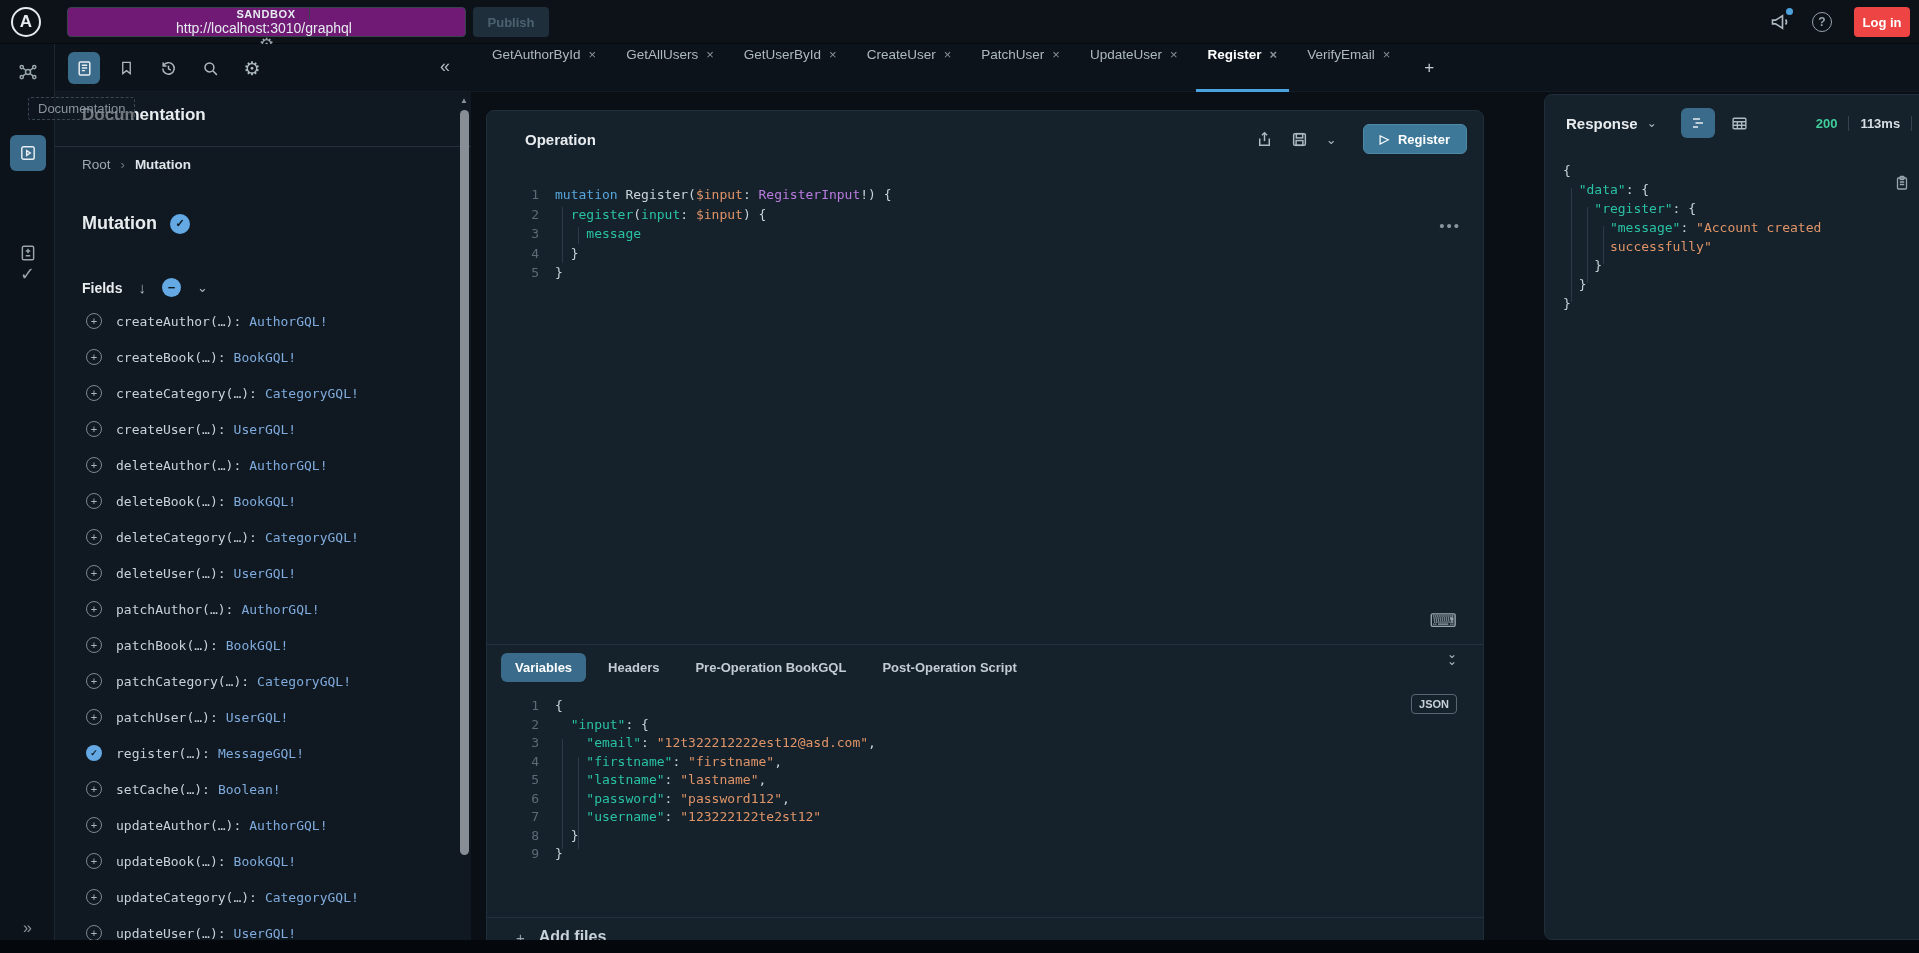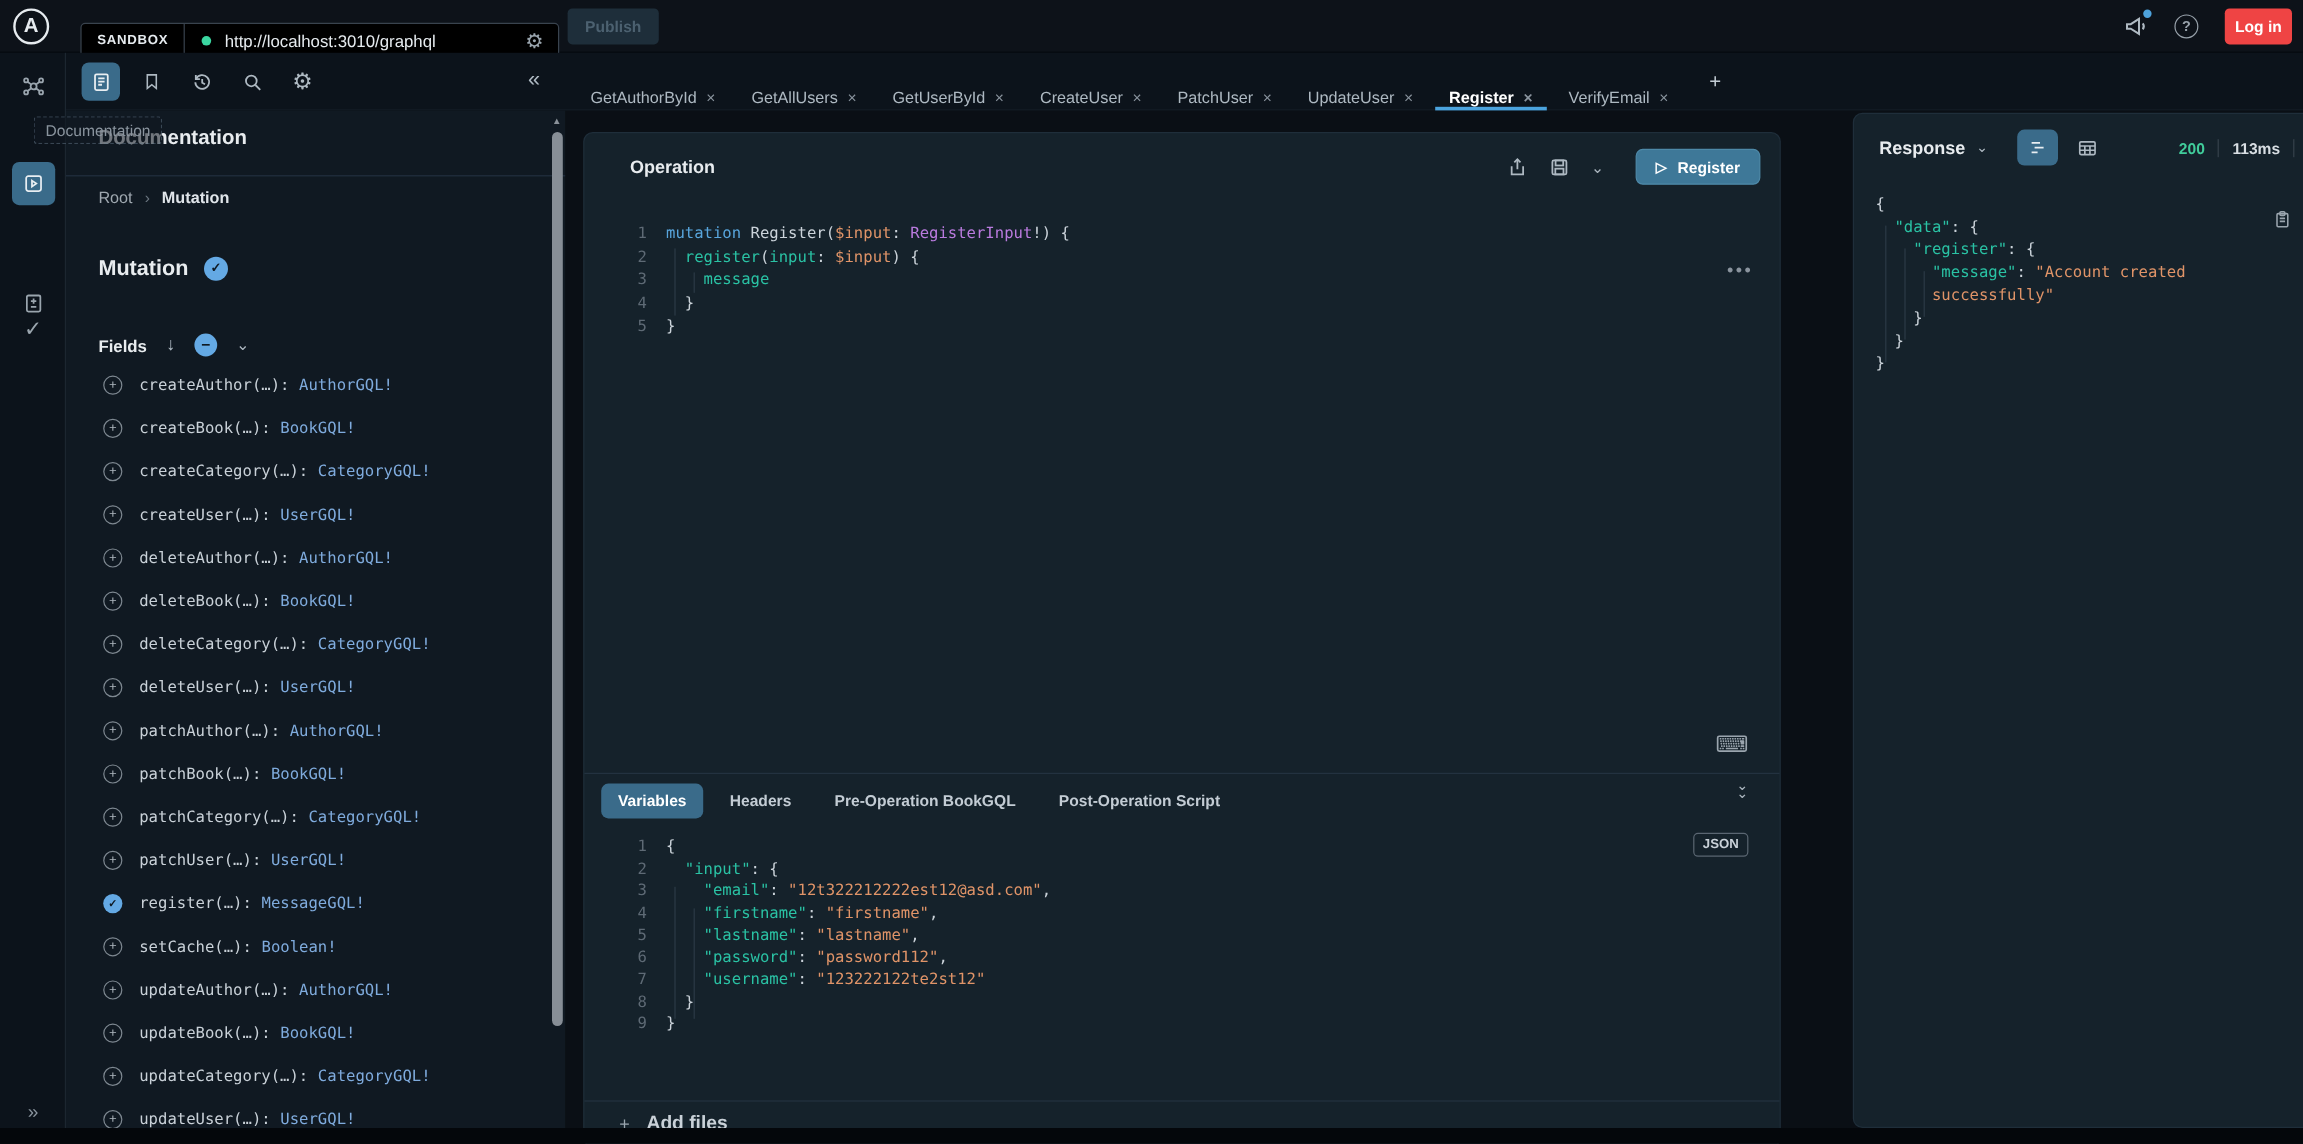--- a/index.html
+++ b/index.html
@@ -7,22 +7,22 @@
     font-family:"Liberation Sans", sans-serif; color:#D8DEE3; }
   .icon { display:inline-flex; align-items:center; justify-content:center; }
   svg { display:block; }
 
   
   #topbar { position:absolute; left:0; top:0; width:1919px; height:44px;
     background:#0D1219; border-bottom:1px solid #060A0E; }
   .logo { position:absolute; left:11px; top:7px; width:30px; height:30px; border:2px solid #E6EBEF;
     border-radius:50%; display:flex; align-items:center; justify-content:center;
     font-weight:bold; font-size:17px; color:#E6EBEF; }
-  .urlgroup { position:absolute; left:67px; top:19px; width:399px; height:30px;
-    border:1px solid #39434E; border-radius:4px; background:#000000; display:flex; align-items:center; }
+  .urlgroup { position:absolute; left:67px; top:7px; width:399px; height:30px;
+    border:1px solid #39434E; border-radius:4px; background:#701a75; display:flex; align-items:center;flex-direction:column; }
   .sandbox { font-size:11px; font-weight:bold; letter-spacing:0.6px; color:#E6EBEF;
     padding:0 13px; height:100%; display:flex; align-items:center; border-right:1px solid #39434E; }
   .statusdot { width:8px; height:8px; border-radius:50%; background:#3BD6A0; margin:0 11px 0 14px; }
   .url { background:transparent; border:none; outline:none; color:#E6EBEF; font-size:14px;
     font-family:"Liberation Sans", sans-serif; flex:1; }
   .gearglyph { color:#9AA5AE; font-size:17px; line-height:1; }
   .urlgroup .gearglyph { margin:0 12px; cursor:pointer; }
   .publish { position:absolute; left:473px; top:7px; width:76px; height:30px; background:#1E2E3A;
     color:#4C6170; border:none; border-radius:4px; font-weight:bold; font-size:13px; }
   .tb-right { position:absolute; right:9px; top:0; height:44px; display:flex; align-items:center; gap:22px; }
@@ -36,21 +36,21 @@
 
   
   #tabrow { position:absolute; left:55px; top:44px; width:1864px; height:48px; background:#0C131B;
     border-bottom:1px solid #131C25; }
   .dtool { position:absolute; left:13px; top:8px; display:flex; align-items:center; gap:10px; }
   .tool { width:32px; height:32px; border-radius:6px; color:#AEB9C2; cursor:pointer; }
   .tool.active { background:#3A6B8A; color:#E8EEF2; }
   .collapse { position:absolute; left:385px; top:0; height:45px; display:flex; align-items:center;
     color:#AEB9C2; font-size:18px; cursor:pointer; }
   #tabs { position:absolute; left:425px; top:0; height:48px; display:flex; align-items:stretch; gap:6px; }
-  .tab { display:flex; align-items:flex-end; gap:8px; padding:0 12px; font-size:13.5px; color:#AEB9C2;
+  .tab { display:flex; align-items:flex-start; gap:8px; padding:0 12px; font-size:13.5px; color:#AEB9C2;
     border-bottom:3px solid transparent; border-top:3px solid transparent; cursor:pointer; white-space:nowrap; }
   .tab .x { color:#8A949E; font-size:13px; }
   .tab.active { color:#FFFFFF; font-weight:bold; border-bottom-color:#4BA3DE; }
   .tab-add { display:flex; align-items:center; padding:0 16px; color:#C3CCD4; font-size:17px; cursor:pointer; }
 
   
   #leftstrip { position:absolute; left:0; top:44px; width:55px; height:896px; background:#0C131B;
     border-right:1px solid #1C2630; }
   .strip-icon { position:absolute; left:0; width:55px; display:flex; justify-content:center; color:#9AA5AE; cursor:pointer; }
   .strip-pill { position:absolute; left:10px; width:36px; height:36px; background:#3A6B8A; border-radius:6px;

